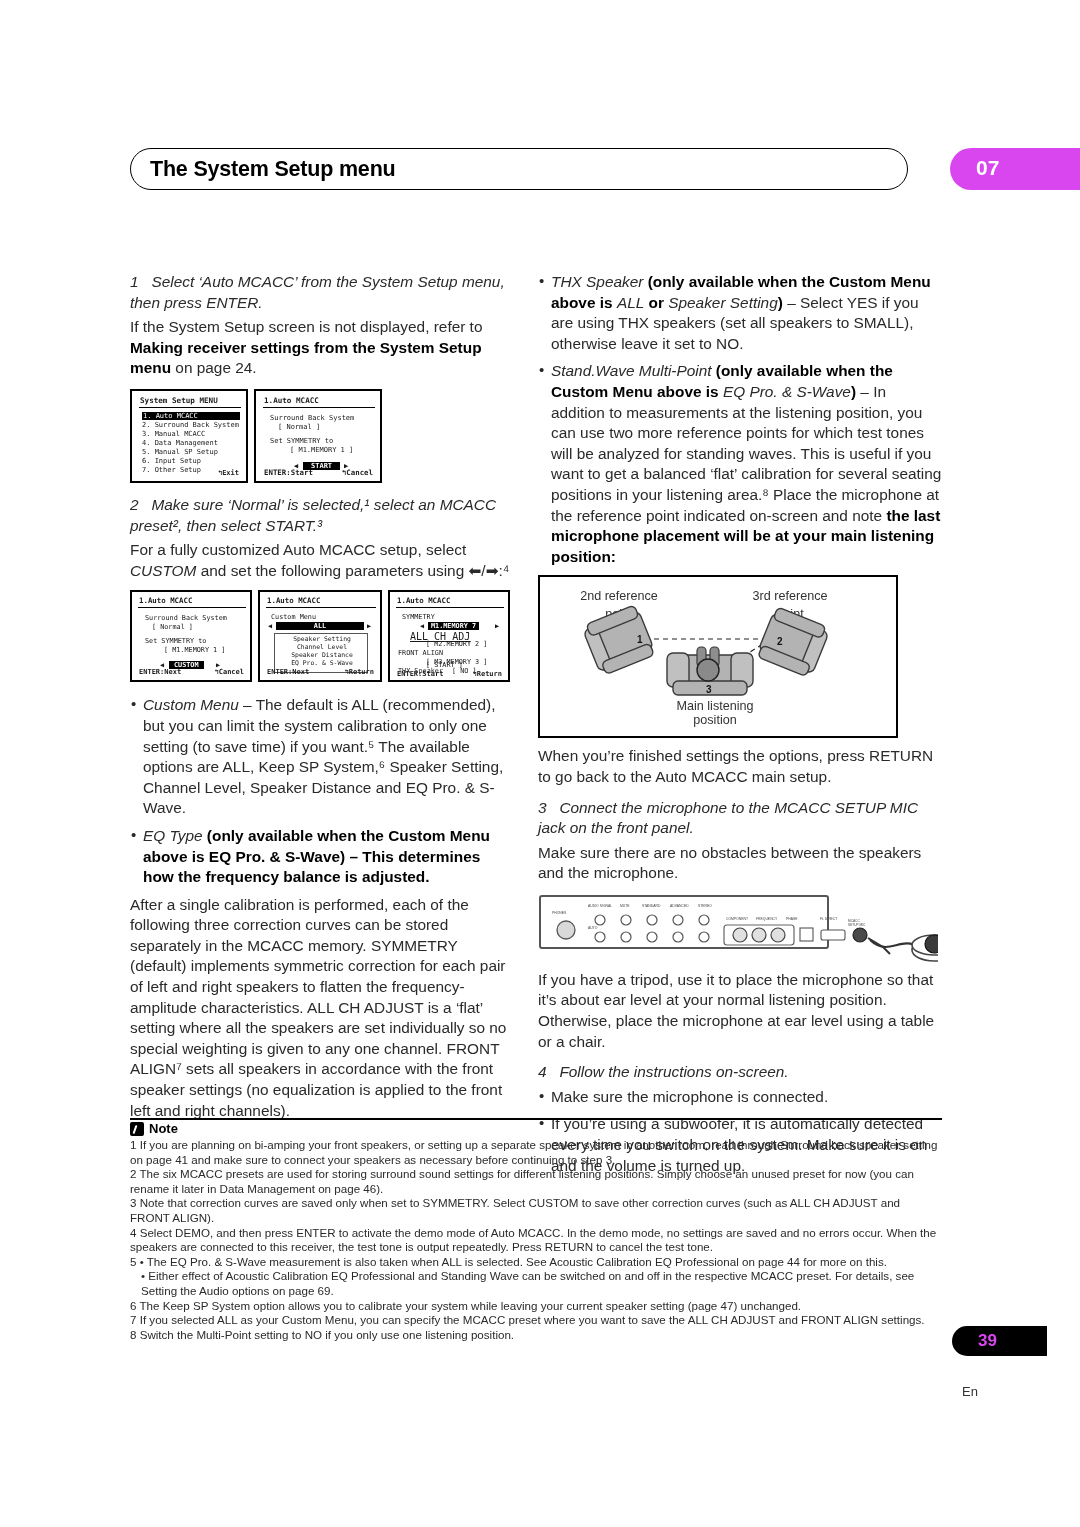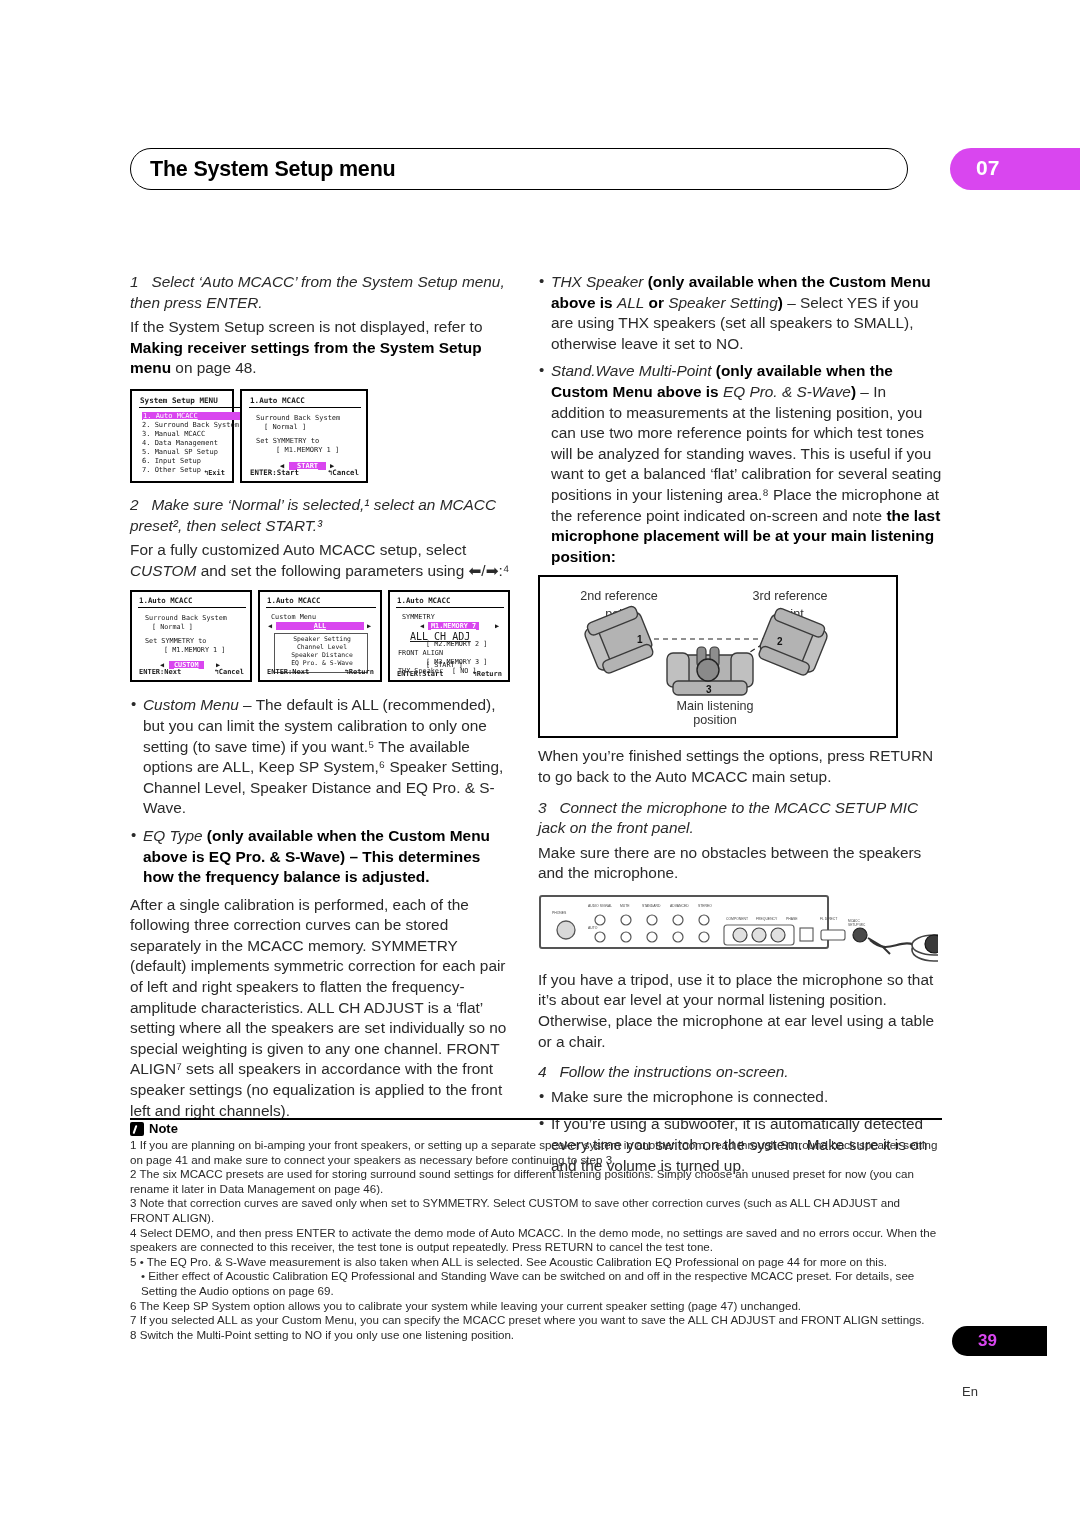--- a/index.html
+++ b/index.html
@@ -50,21 +50,21 @@
   ul.bul li:before{content:"\2022";position:absolute;left:1px;top:-1px;font-size:15px;color:#2a2a2a;}
 
   
   .osd-row{display:flex;gap:6px;}
   .osd{
     border:2.5px solid #000;background:#fff;box-sizing:border-box;
     font-family:"DejaVu Sans Mono","Liberation Mono",monospace;
     position:relative;
   }
   .osd .t{position:absolute;white-space:nowrap;}
-  .hl{background:#d946ef;color:#fff;text-decoration:underline;}
+  .hl{background:#000000;color:#fff;}
   .osd hr{border:0;border-top:1.4px solid #000;margin:0;position:absolute;}
 
   
   .room{
     position:relative;border:2px solid #000;background:#fff;box-sizing:border-box;
   }
   .rlbl{position:absolute;font-size:12.6px;line-height:18px;text-align:center;color:#333;}
   .mlp{position:absolute;font-size:12.6px;line-height:14px;text-align:center;color:#333;}
 
   
@@ -105,26 +105,26 @@
       <span>07</span>
     </div>
   </div>
 
   <div class="colL">
 
     <p class="step blk">
       <span>1</span>&nbsp;&nbsp;&nbsp;<span>Select ‘Auto MCACC’ from the System Setup menu, then press ENTER.</span>
     </p>
     <p class="body" style="margin-bottom:10px">
-      <span>If the System Setup screen is not displayed, refer to </span><span class="b">Making receiver settings from the System Setup menu</span><span> on page 48.</span>
+      <span>If the System Setup screen is not displayed, refer to </span><span class="b">Making receiver settings from the System Setup menu</span><span> on page 24.</span>
     </p>
 
     <div class="osd-row" style="margin-bottom:12px">
 
-      <div class="osd" style="width:104px;height:94px">
+      <div class="osd" style="width:118px;height:94px">
         <div class="t" style="left:8px;top:5px;font-size:7.6px;font-weight:bold;">System Setup MENU</div>
         <hr style="left:7px;top:16px;width:102px;">
         <div class="t hl" style="left:10px;top:21px;font-size:7px;padding:0 1px;width:96px;">1. Auto MCACC</div>
         <div class="t" style="left:10px;top:30px;font-size:7px;">2. Surround Back System</div>
         <div class="t" style="left:10px;top:39px;font-size:7px;">3. Manual MCACC</div>
         <div class="t" style="left:10px;top:48px;font-size:7px;">4. Data Management</div>
         <div class="t" style="left:10px;top:57px;font-size:7px;">5. Manual SP Setup</div>
         <div class="t" style="left:10px;top:66px;font-size:7px;">6. Input Setup</div>
         <div class="t" style="left:10px;top:75px;font-size:7px;">7. Other Setup</div>
         <div class="t" style="right:7px;bottom:4px;font-size:7px;font-weight:bold;">↰Exit</div>

